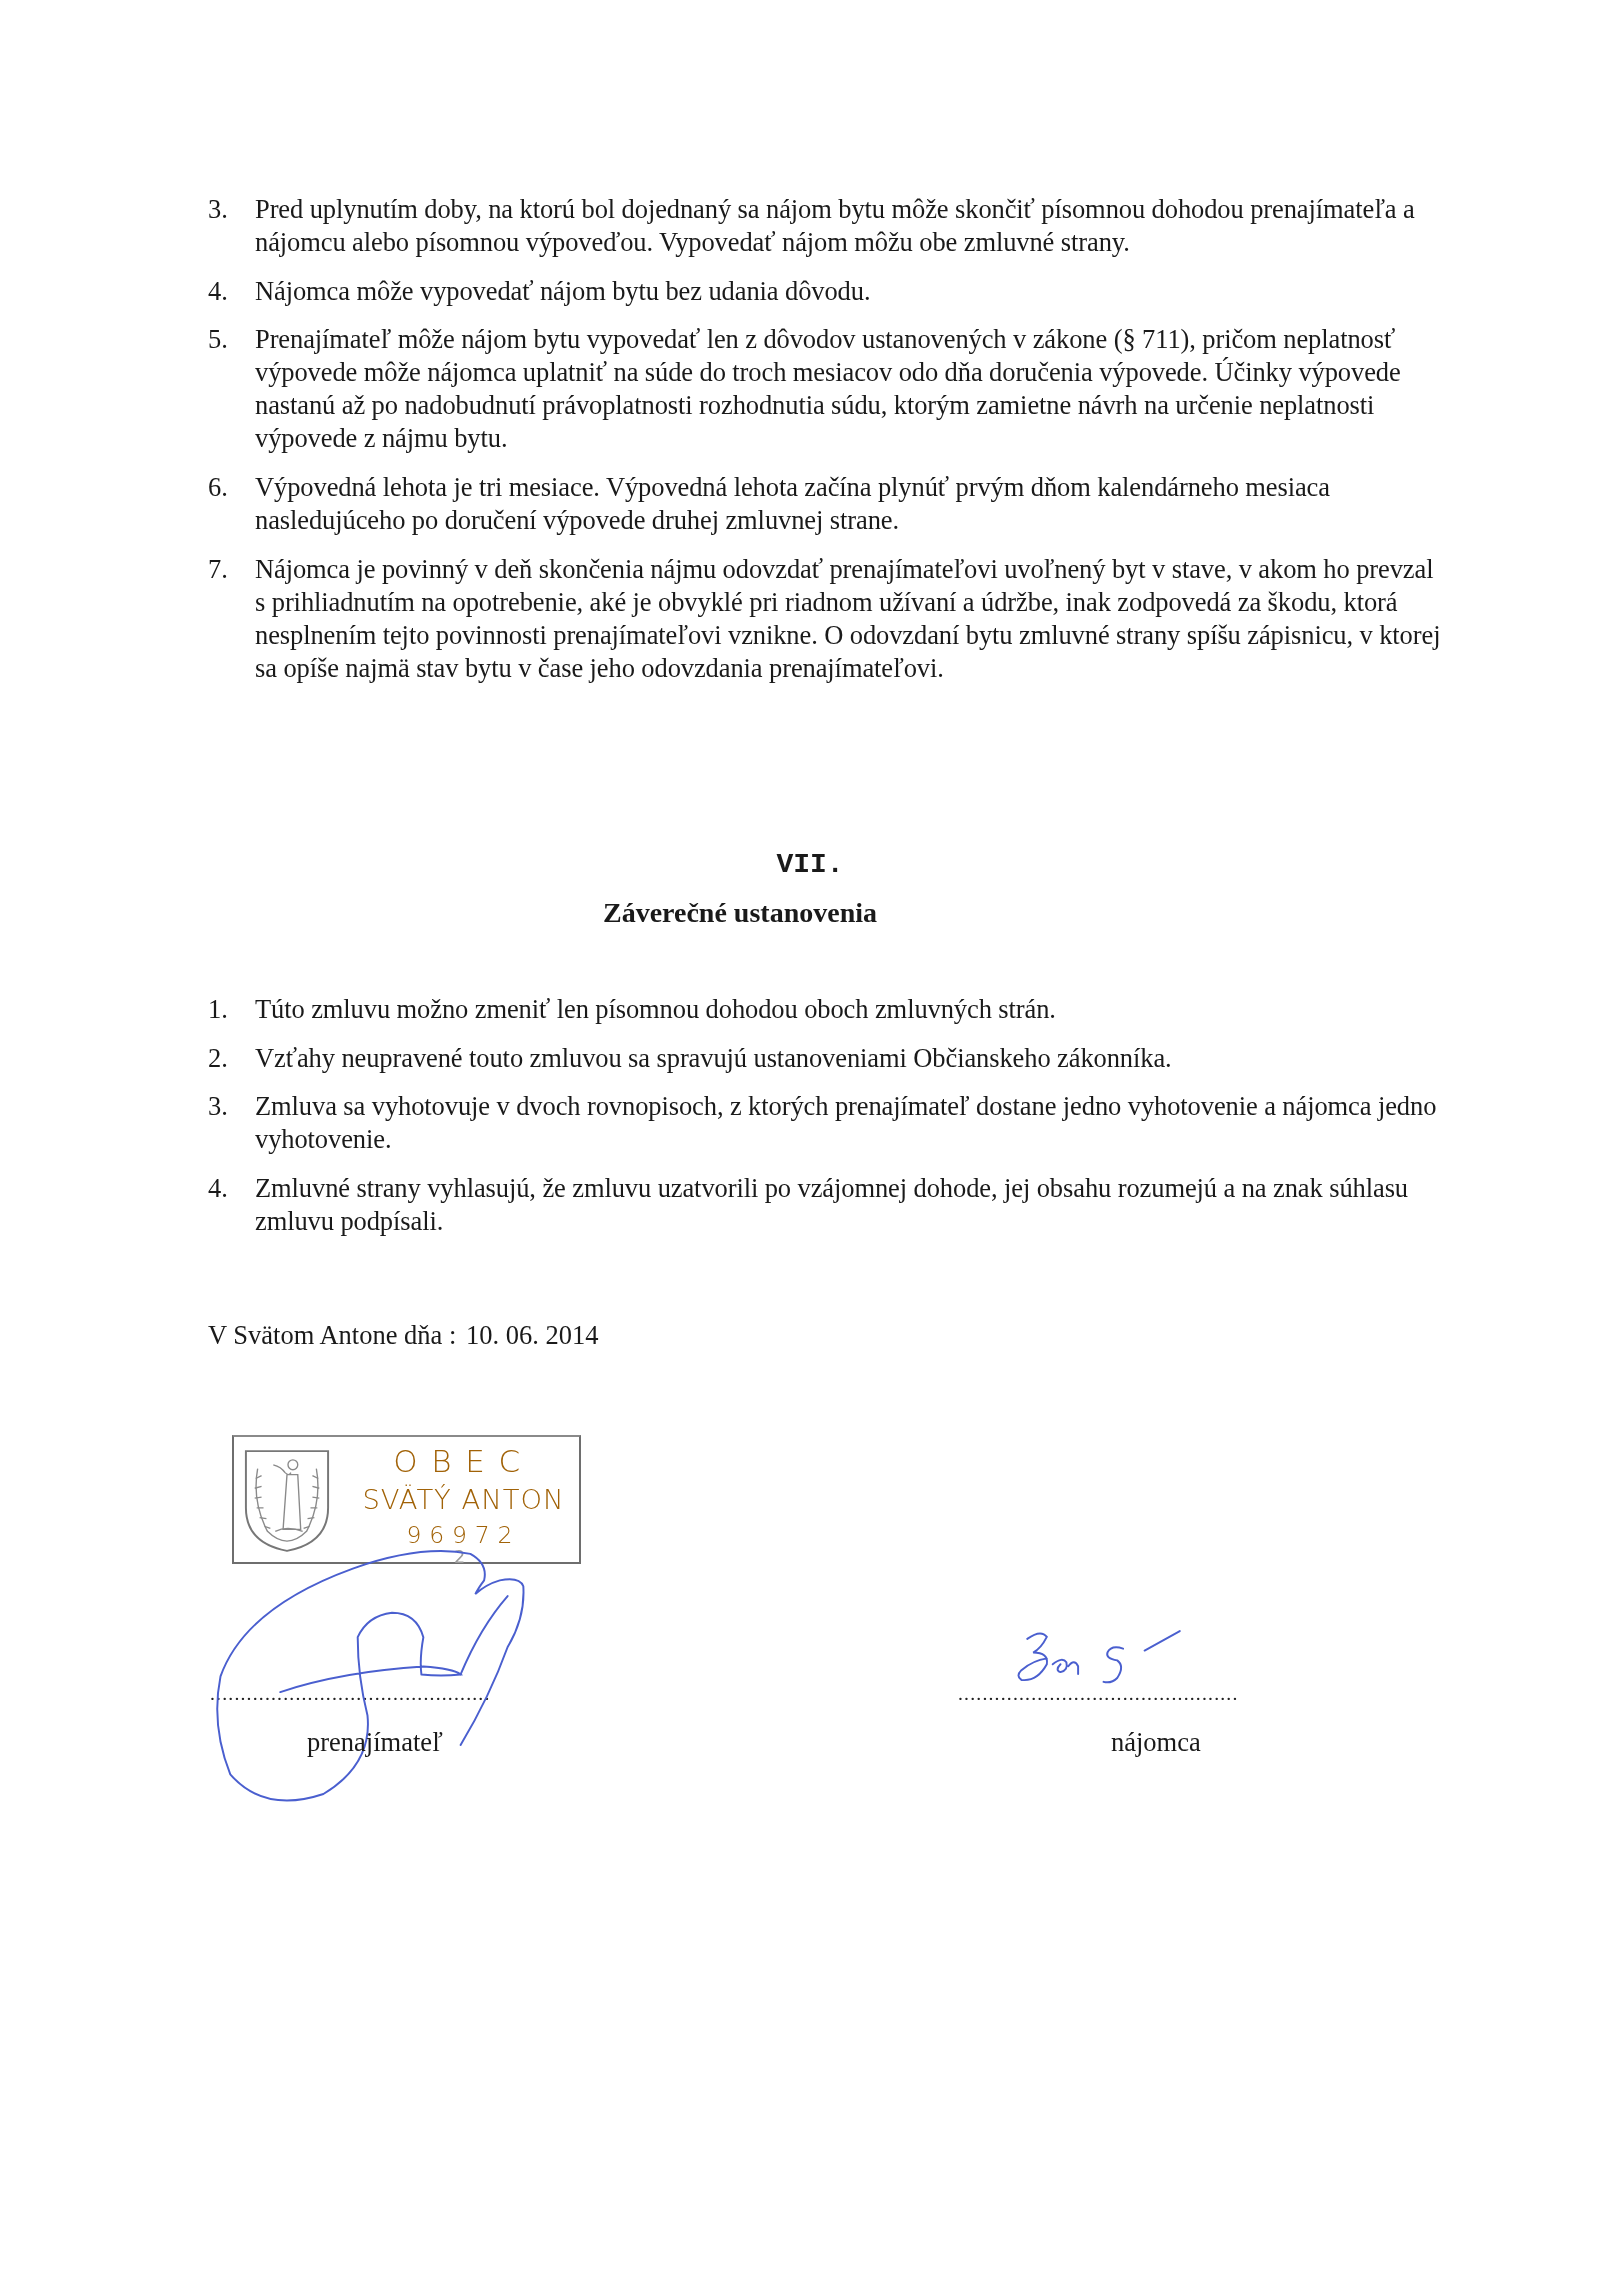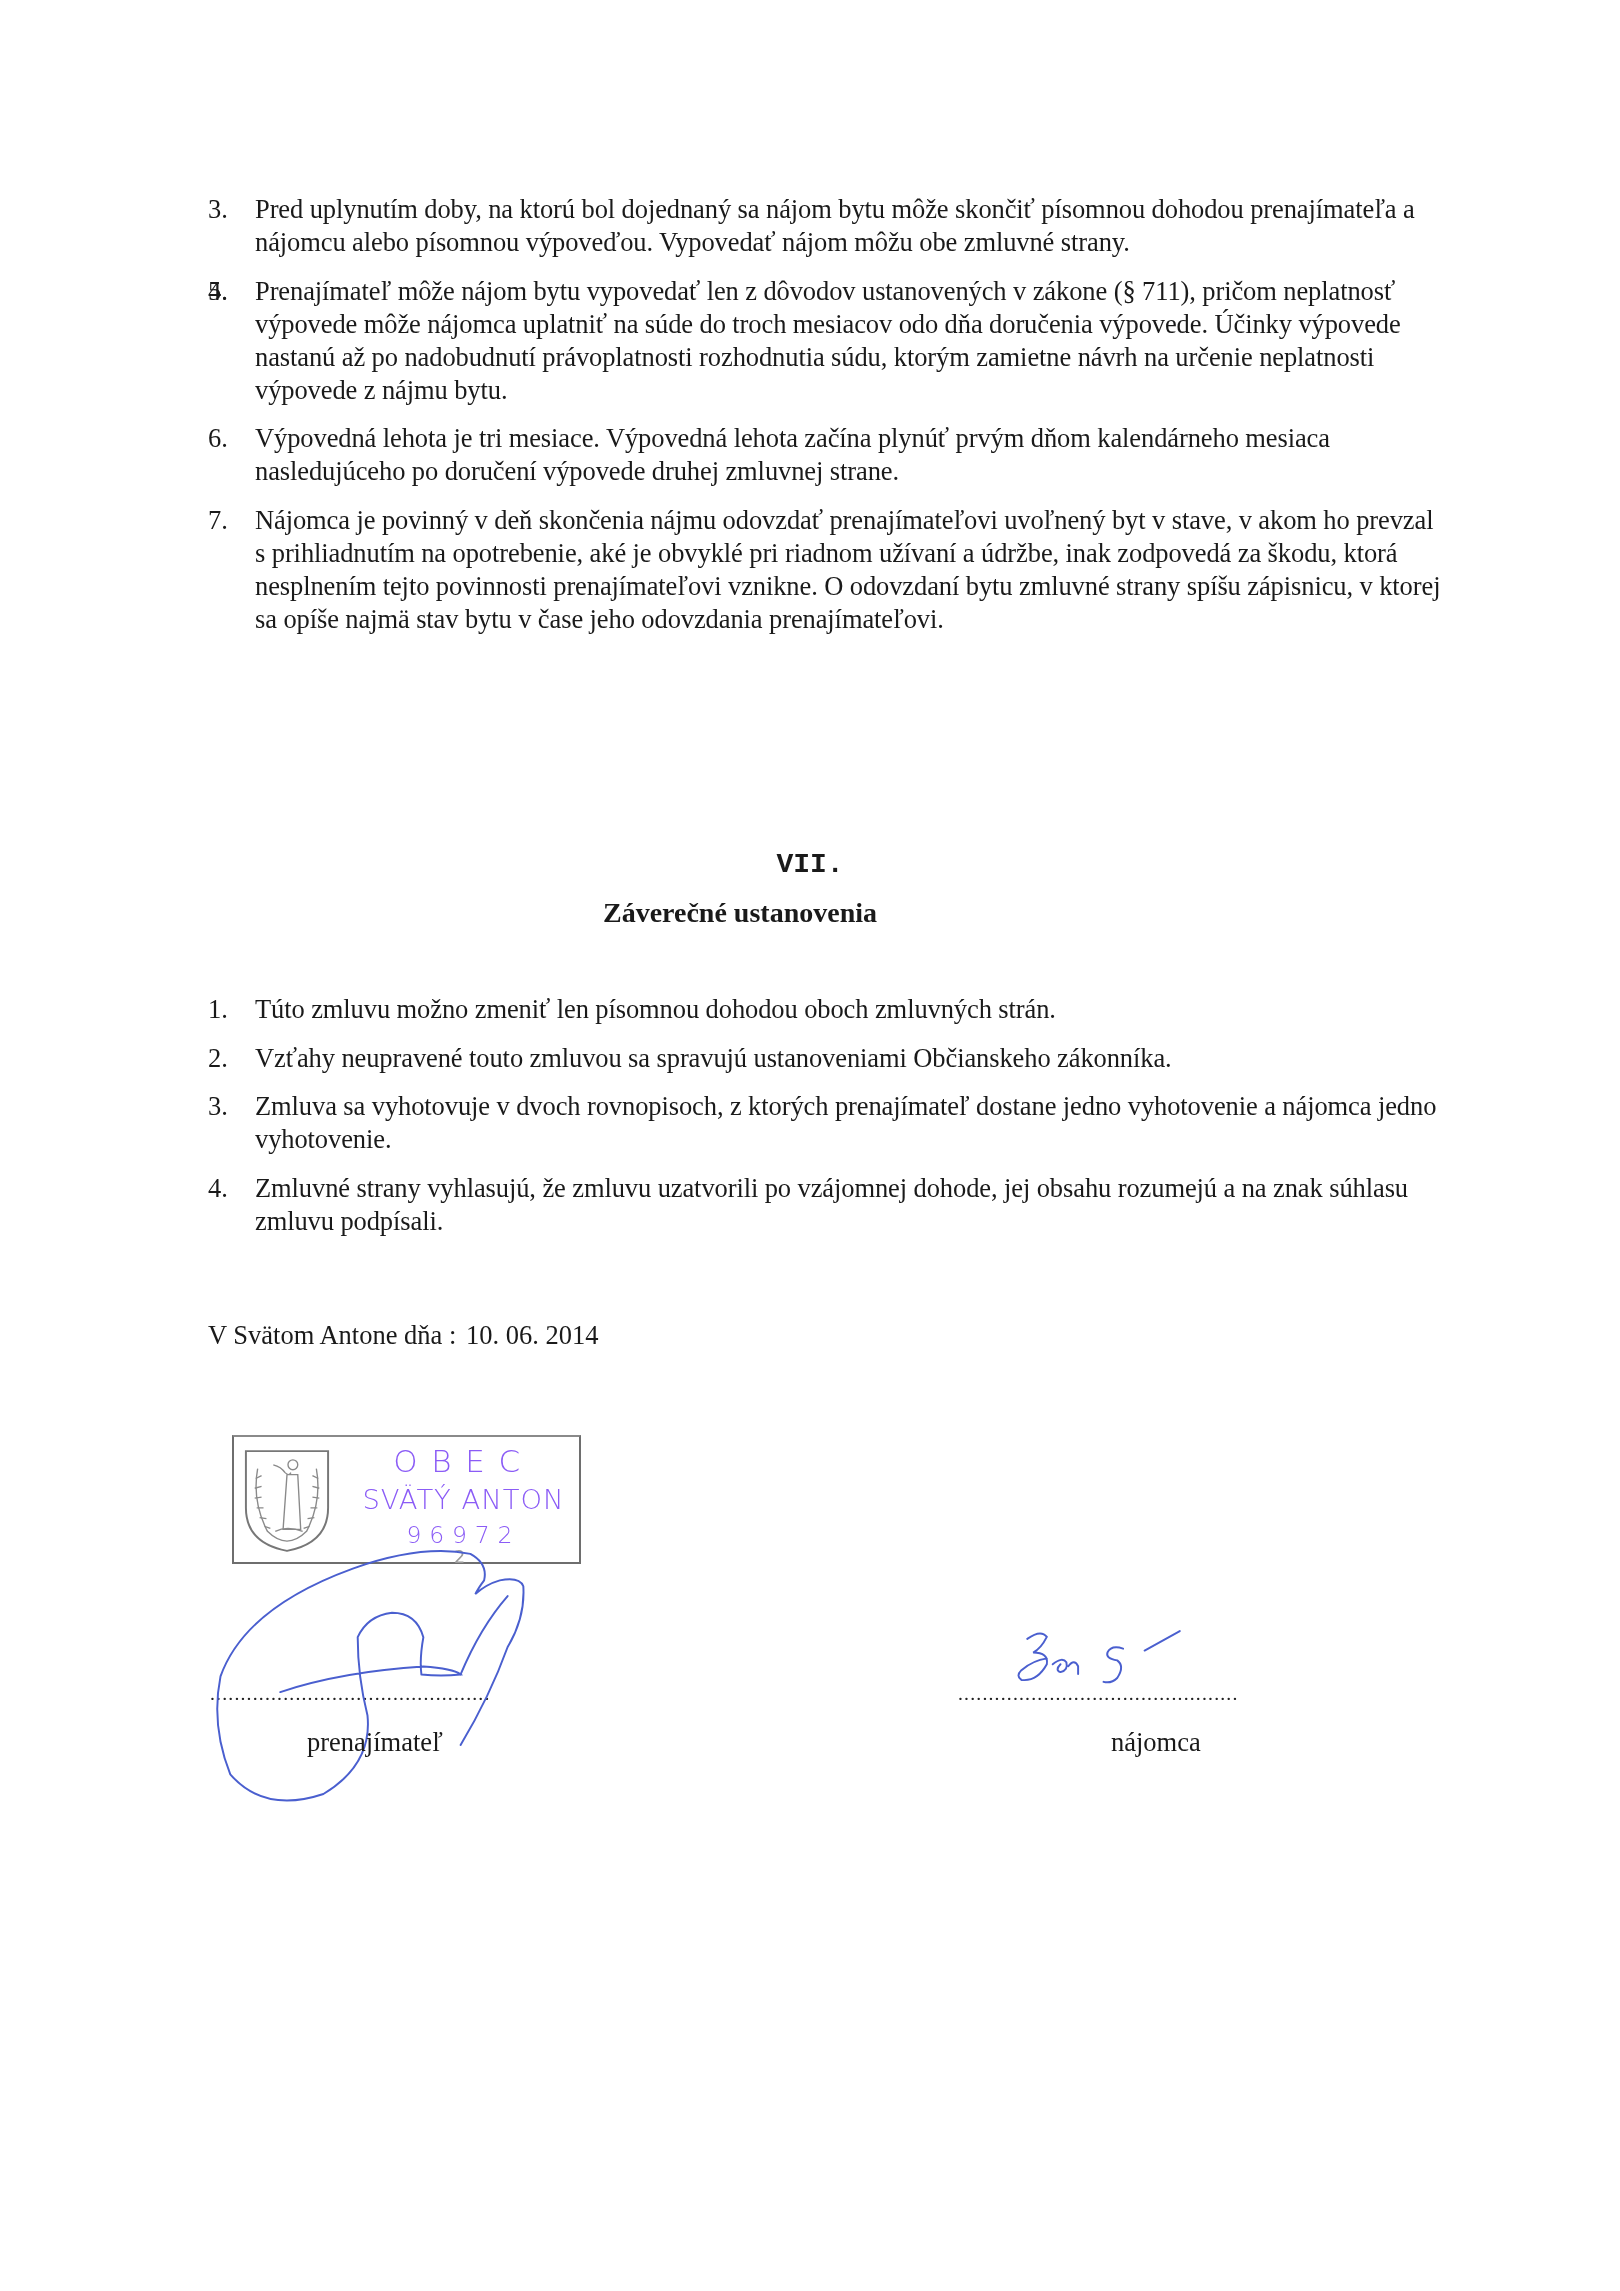--- a/index.html
+++ b/index.html
@@ -19,21 +19,21 @@
   .section-num { position: absolute; left: 0; width: 1620px; top: 849px; text-align: center; font-weight: bold; font-size: 28px; font-family: Liberation Mono, monospace; }
   .section-title { position: absolute; left: 0; width: 1480px; top: 897px; text-align: center; font-weight: bold; font-size: 28px; }
 
   .place-date { position: absolute; left: 208px; top: 1320px; font-size: 26.5px; }
   .place-date .date { margin-left: 9.8px; margin-top: 47px; }
 
   .stamp { position: absolute; left: 232px; top: 1435px; width: 349px; height: 129px;
     border: 2px solid #6e6e6e; border-top-color:#8a8a8a; box-sizing: border-box; }
   .stamp .shield { position: absolute; left: 7.8px; top: 9.8px; width: 90px; height: 108px; }
   .stamp .txt { position: absolute; left: 116px; width: 227px; text-align: center;
-    font-family: "DejaVu Sans", "Liberation Sans", sans-serif; color: #8b5cf6; font-weight: 300; }
+    font-family: "DejaVu Sans", "Liberation Sans", sans-serif; color: #a16207; font-weight: 300; }
   .stamp .l1 { top: 5.9px; font-size: 31px; letter-spacing: 13.7px; }
   .stamp .l2 { top: 47px; font-size: 27.4px; letter-spacing: 1px; }
   .stamp .l3 { top: 84px; font-size: 23.5px; letter-spacing: 7.8px; }
   .stamp-mark { position: absolute; left: 454px; top: 1547px; font-size: 17.6px; color: #9a9a9a; font-family: "DejaVu Sans", sans-serif; }
 
   .dots { position: absolute; font-size: 19.6px; letter-spacing: 1.2px; color: #222; white-space: nowrap; overflow: hidden; }
   .dots-left { left: 210px; top: 1683px; width: 349px; }
   .dots-right { left: 958px; top: 1683px; width: 349px; }
 
   .sig-label { position: absolute; font-size: 26.5px; }
@@ -44,21 +44,21 @@
   .sig-a { left: 196px; top: 1549px; width: 392px; height: 294px; }
   .sig-b { left: 931px; top: 1588px; width: 392px; height: 176px; }
 </style>
 </head>
 <body>
 
 <div class="page">
 
   <ol class="list list-a">
     <li class="item"><span class="num">3.</span><span>Pred uplynutím doby, na ktorú bol dojednaný sa nájom bytu môže skončiť písomnou dohodou prenajímateľa a nájomcu alebo písomnou výpoveďou. Vypovedať nájom môžu obe zmluvné strany.</span></li>
-    <li class="item"><span class="num">4.</span></li>
+    <li class="item"><span class="num">4.</span><span>Nájomca môže vypovedať nájom bytu bez udania dôvodu.</span></li>
     <li class="item"><span class="num">5.</span><span>Prenajímateľ môže nájom bytu vypovedať len z dôvodov ustanovených v zákone (§ 711), pričom neplatnosť výpovede môže nájomca uplatniť na súde do troch mesiacov odo dňa doručenia výpovede. Účinky výpovede nastanú až po nadobudnutí právoplatnosti rozhodnutia súdu, ktorým zamietne návrh na určenie neplatnosti výpovede z nájmu bytu.</span></li>
     <li class="item"><span class="num">6.</span><span>Výpovedná lehota je tri mesiace. Výpovedná lehota začína plynúť prvým dňom kalendárneho mesiaca nasledujúceho po doručení výpovede druhej zmluvnej strane.</span></li>
     <li class="item"><span class="num">7.</span><span>Nájomca je povinný v deň skončenia nájmu odovzdať prenajímateľovi uvoľnený byt v stave, v akom ho prevzal s prihliadnutím na opotrebenie, aké je obvyklé pri riadnom užívaní a údržbe, inak zodpovedá za škodu, ktorá nesplnením tejto povinnosti prenajímateľovi vznikne. O odovzdaní bytu zmluvné strany spíšu zápisnicu, v ktorej sa opíše najmä stav bytu v čase jeho odovzdania prenajímateľovi.</span></li>
   </ol>
 
   <div class="section-num">VII.</div>
   <div class="section-title">Záverečné ustanovenia</div>
 
   <ol class="list list-b">
     <li class="item"><span class="num">1.</span><span>Túto zmluvu možno zmeniť len písomnou dohodou oboch zmluvných strán.</span></li>

